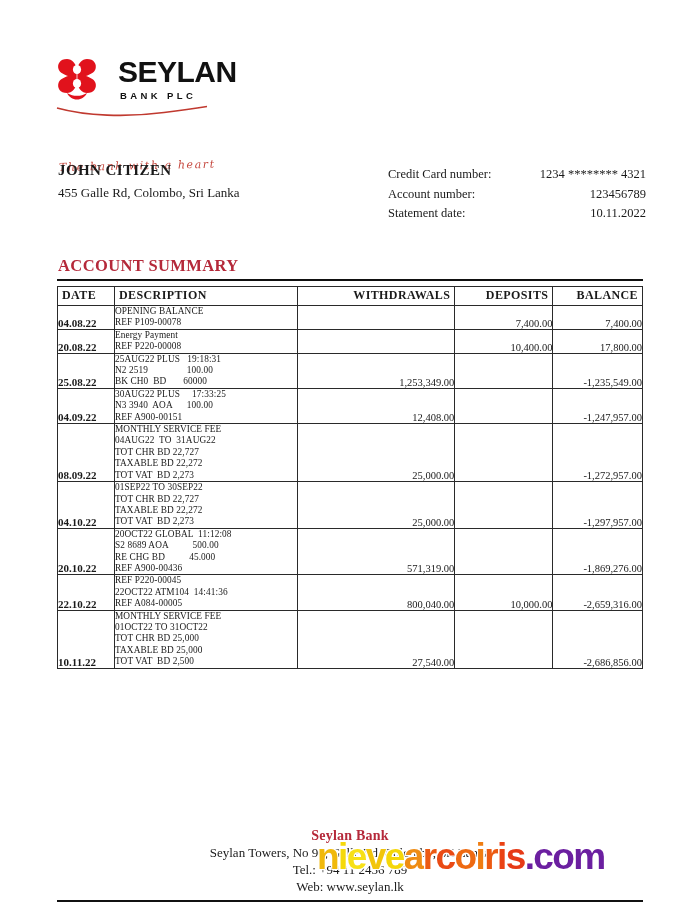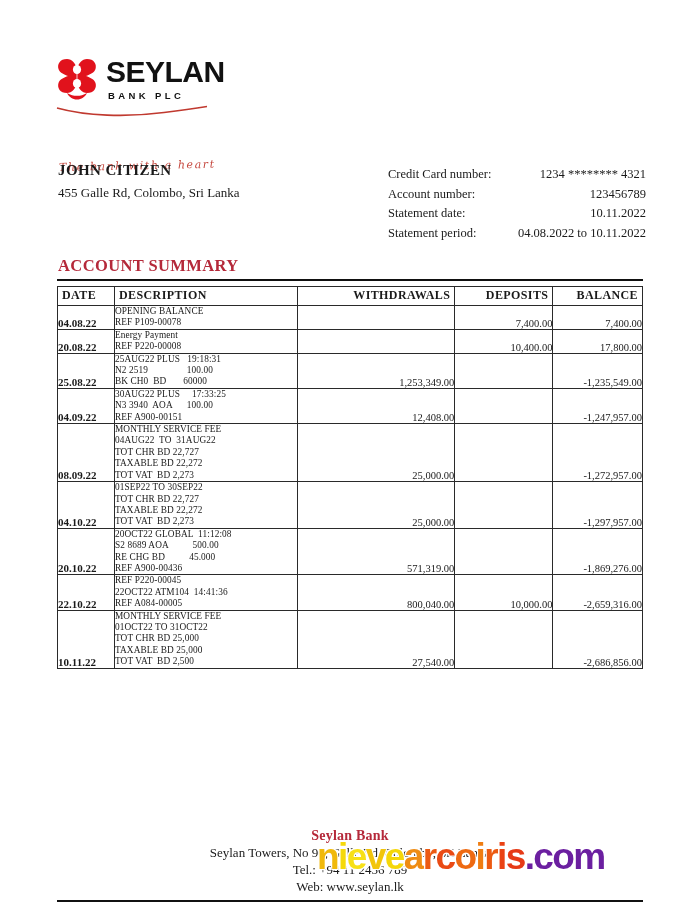--- a/index.html
+++ b/index.html
@@ -10,21 +10,21 @@
     font-family: "Liberation Serif", serif;
     color: #1a1a1a;
     position: relative;
     overflow: hidden;
   }
 
   
   .logo-block { position: absolute; left: 56px; top: 55px; width: 260px; height: 78px; }
   .logo-row { display: flex; align-items: flex-start; }
   .logo-mark { width: 42px; height: 44px; flex: 0 0 42px; margin-top: 2px; }
-  .logo-words { margin-left: 8px; padding-top: 2px; }
+  .logo-words { margin-left: 20px; padding-top: 2px; }
   .logo-name {
     font-family: "Liberation Sans", sans-serif;
     font-weight: bold; font-size: 30px; letter-spacing: -0.5px;
     line-height: 30px; color: #111111;
   }
   .logo-sub {
     font-family: "Liberation Sans", sans-serif;
     font-weight: bold; font-size: 9.5px; letter-spacing: 3.4px;
     color: #111111; margin-top: 3px; padding-left: 2px;
   }
@@ -130,24 +130,20 @@
       <span class="meta-value">1234 ******** 4321</span>
     </div>
     <div class="meta-row">
       <span class="meta-label">Account number:</span>
       <span class="meta-value">123456789</span>
     </div>
     <div class="meta-row">
       <span class="meta-label">Statement date:</span>
       <span class="meta-value">10.11.2022</span>
     </div>
-    <div class="meta-row">
-      <span class="meta-label">Statement period:</span>
-      <span class="meta-value">04.08.2022 to 10.11.2022</span>
-    </div>
   </div>
 
 <div class="sec-title">ACCOUNT SUMMARY</div>
 <div class="sec-rule"></div>
 
 <table class="tbl">
   <thead>
     <tr>
       <th class="th-date">DATE</th>
       <th class="th-desc">DESCRIPTION</th>

